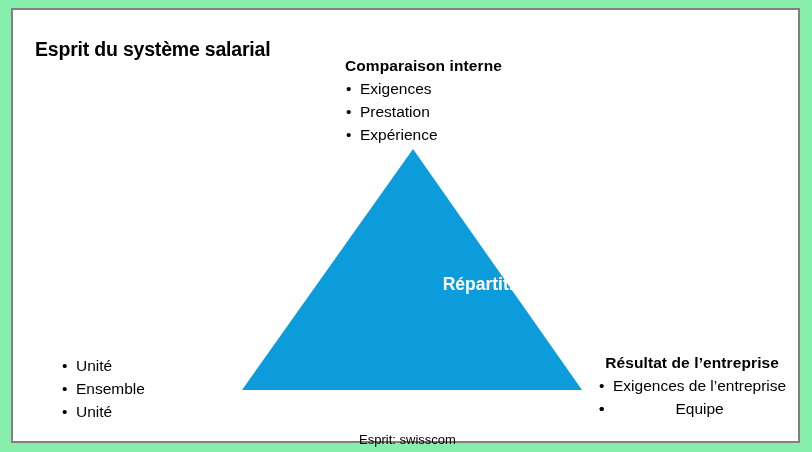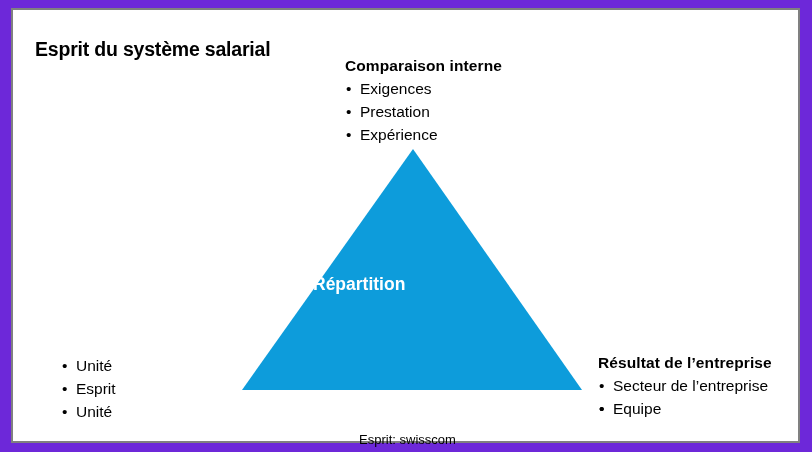--- a/index.html
+++ b/index.html
@@ -14,21 +14,21 @@
     font-family: "Liberation Sans", sans-serif;
     -webkit-font-smoothing: antialiased;
   }
 
   #figure {
     position: absolute;
     left: 0;
     top: 0;
     width: 812px;
     height: 452px;
-    background: #6d28d9;
+    background: #86efac;
   }
 
   
   #frame {
     position: absolute;
     left: 11px;
     top: 8px;
     width: 789px;
     height: 435px;
     box-sizing: border-box;
@@ -75,39 +75,39 @@
     position: absolute;
     left: 1px;
     top: 0;
     font-size: 15.5px;
     line-height: 23px;
   }
 
   
   #block-internal  { left: 332px; top: 34px;  }
   #block-external  { left: 48px;  top: 331px; }
-  #block-result    { left: 585px; top: 331px; }
+  #block-result    { left: 585px; top: 331px; text-align: center; }
 
   
   #triangle-wrap {
     position: absolute;
     left: 0;
     top: 0;
     width: 789px;
     height: 435px;
     pointer-events: none;
   }
   #triangle-svg { display: block; }
 
   #triangle-label {
     position: absolute;
     left: 300px;
     top: 262px;
     width: 222px;
-    text-align: left;
+    text-align: right;
     color: #ffffff;
     font-size: 17.5px;
     font-weight: bold;
     line-height: 24px;
   }
 
   
   #source {
     position: absolute;
     left: 0;
@@ -155,35 +155,35 @@
     </div>
 
     <div class="block" id="block-external">
       <ul>
         <li>
           <span class="bullet">•</span>
           <span>Unité</span>
         </li>
         <li>
           <span class="bullet">•</span>
-          <span>Esprit</span>
+          <span>Ensemble</span>
         </li>
         <li>
           <span class="bullet">•</span>
           <span>Unité</span>
         </li>
       </ul>
     </div>
 
     <div class="block" id="block-result">
       <div class="block-head">Résultat de l’entreprise</div>
       <ul>
         <li>
           <span class="bullet">•</span>
-          <span>Secteur de l’entreprise</span>
+          <span>Exigences de l’entreprise</span>
         </li>
         <li>
           <span class="bullet">•</span>
         </li>
         <li>
           <span class="bullet">•</span>
           <span>Equipe</span>
         </li>
       </ul>
     </div>

